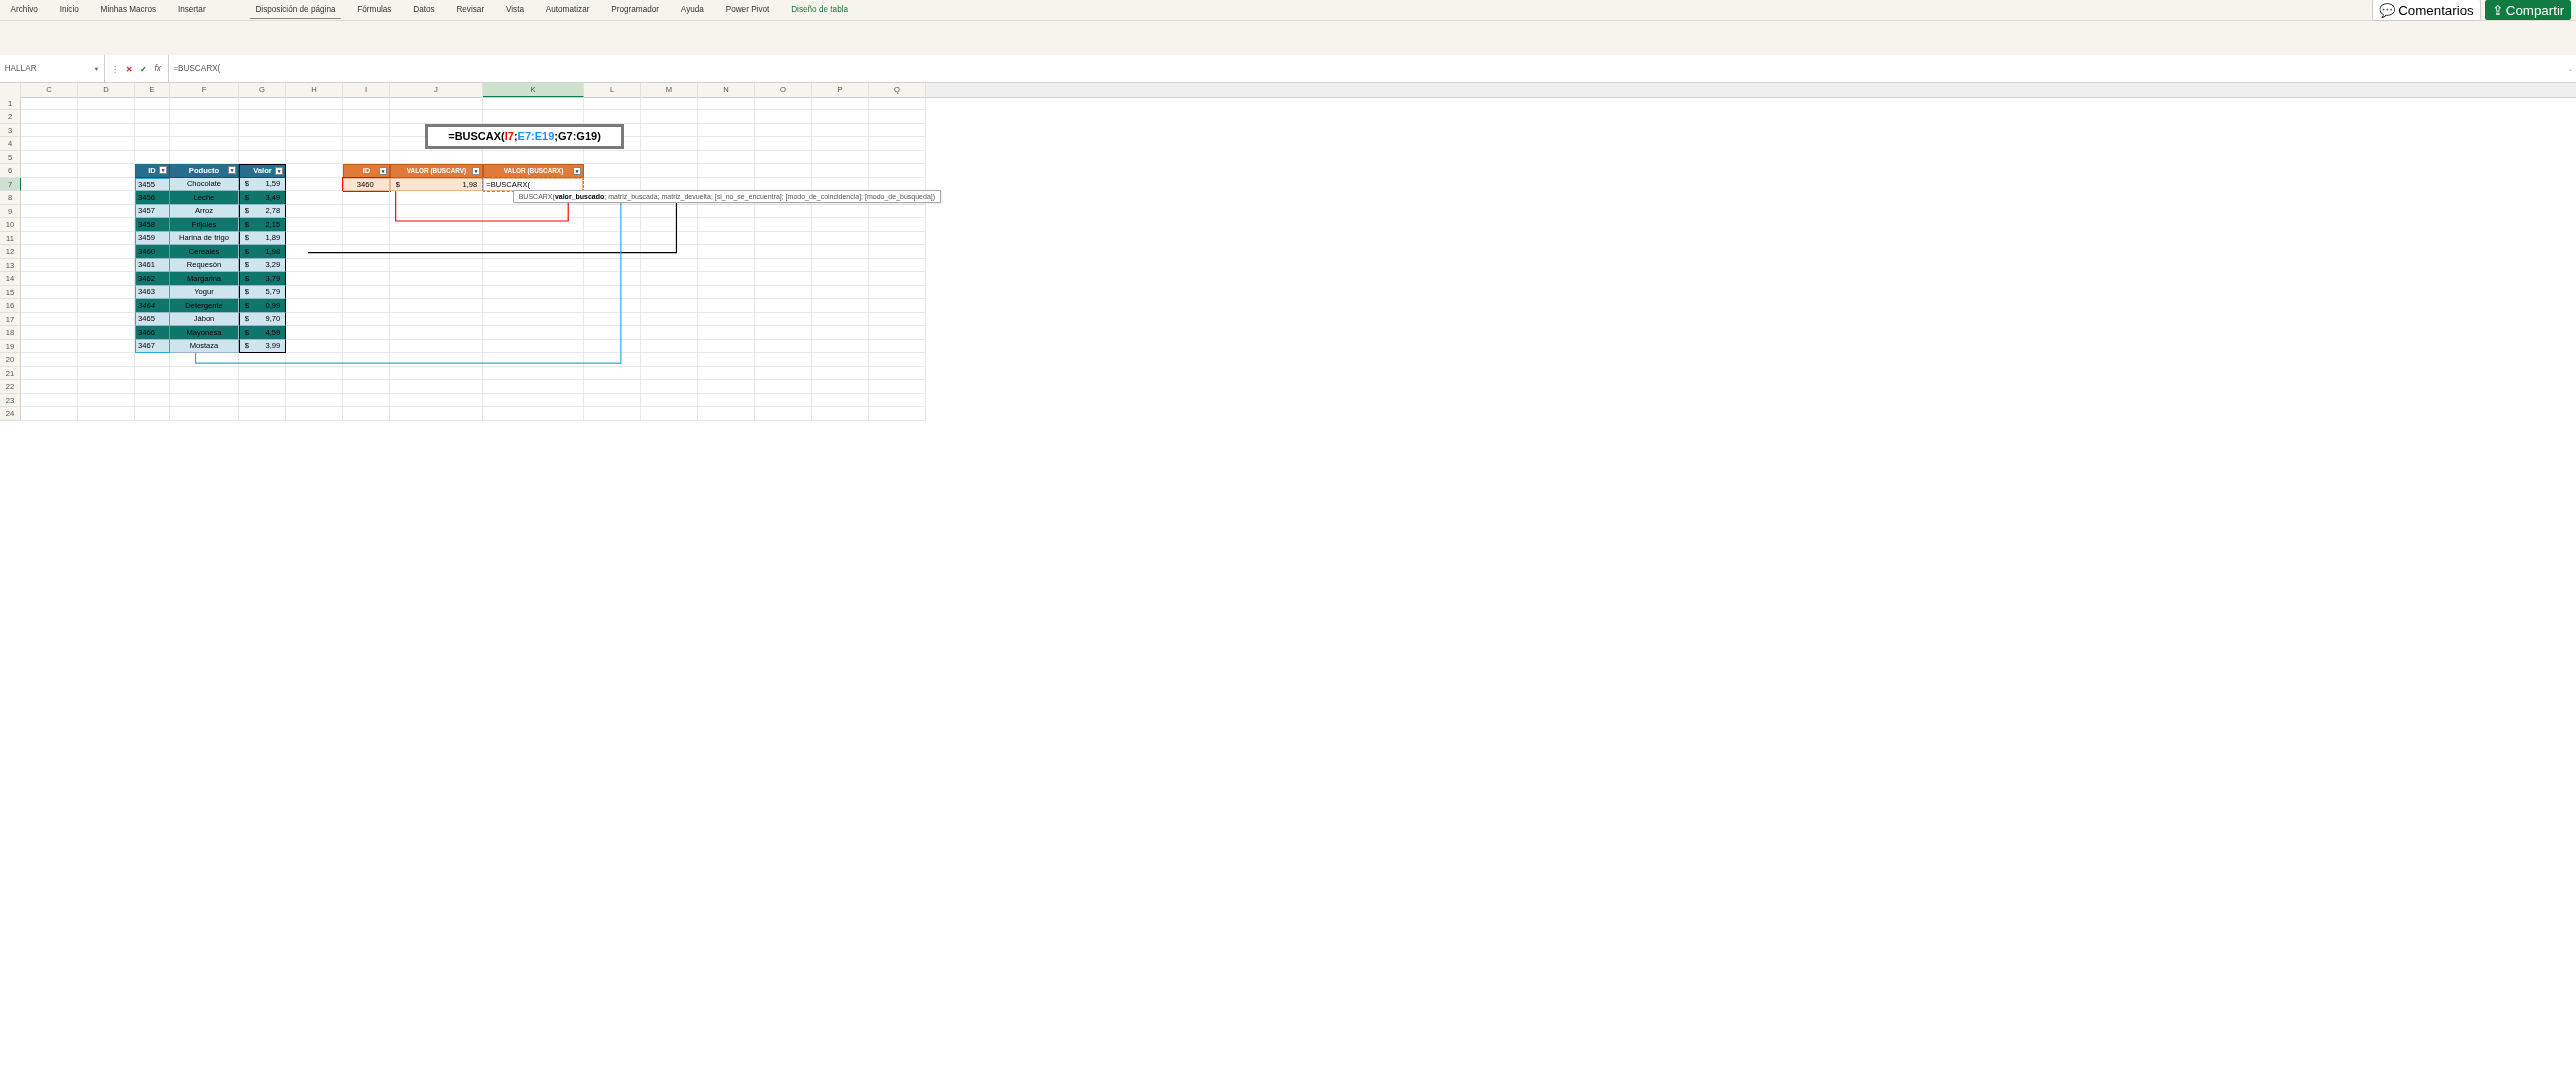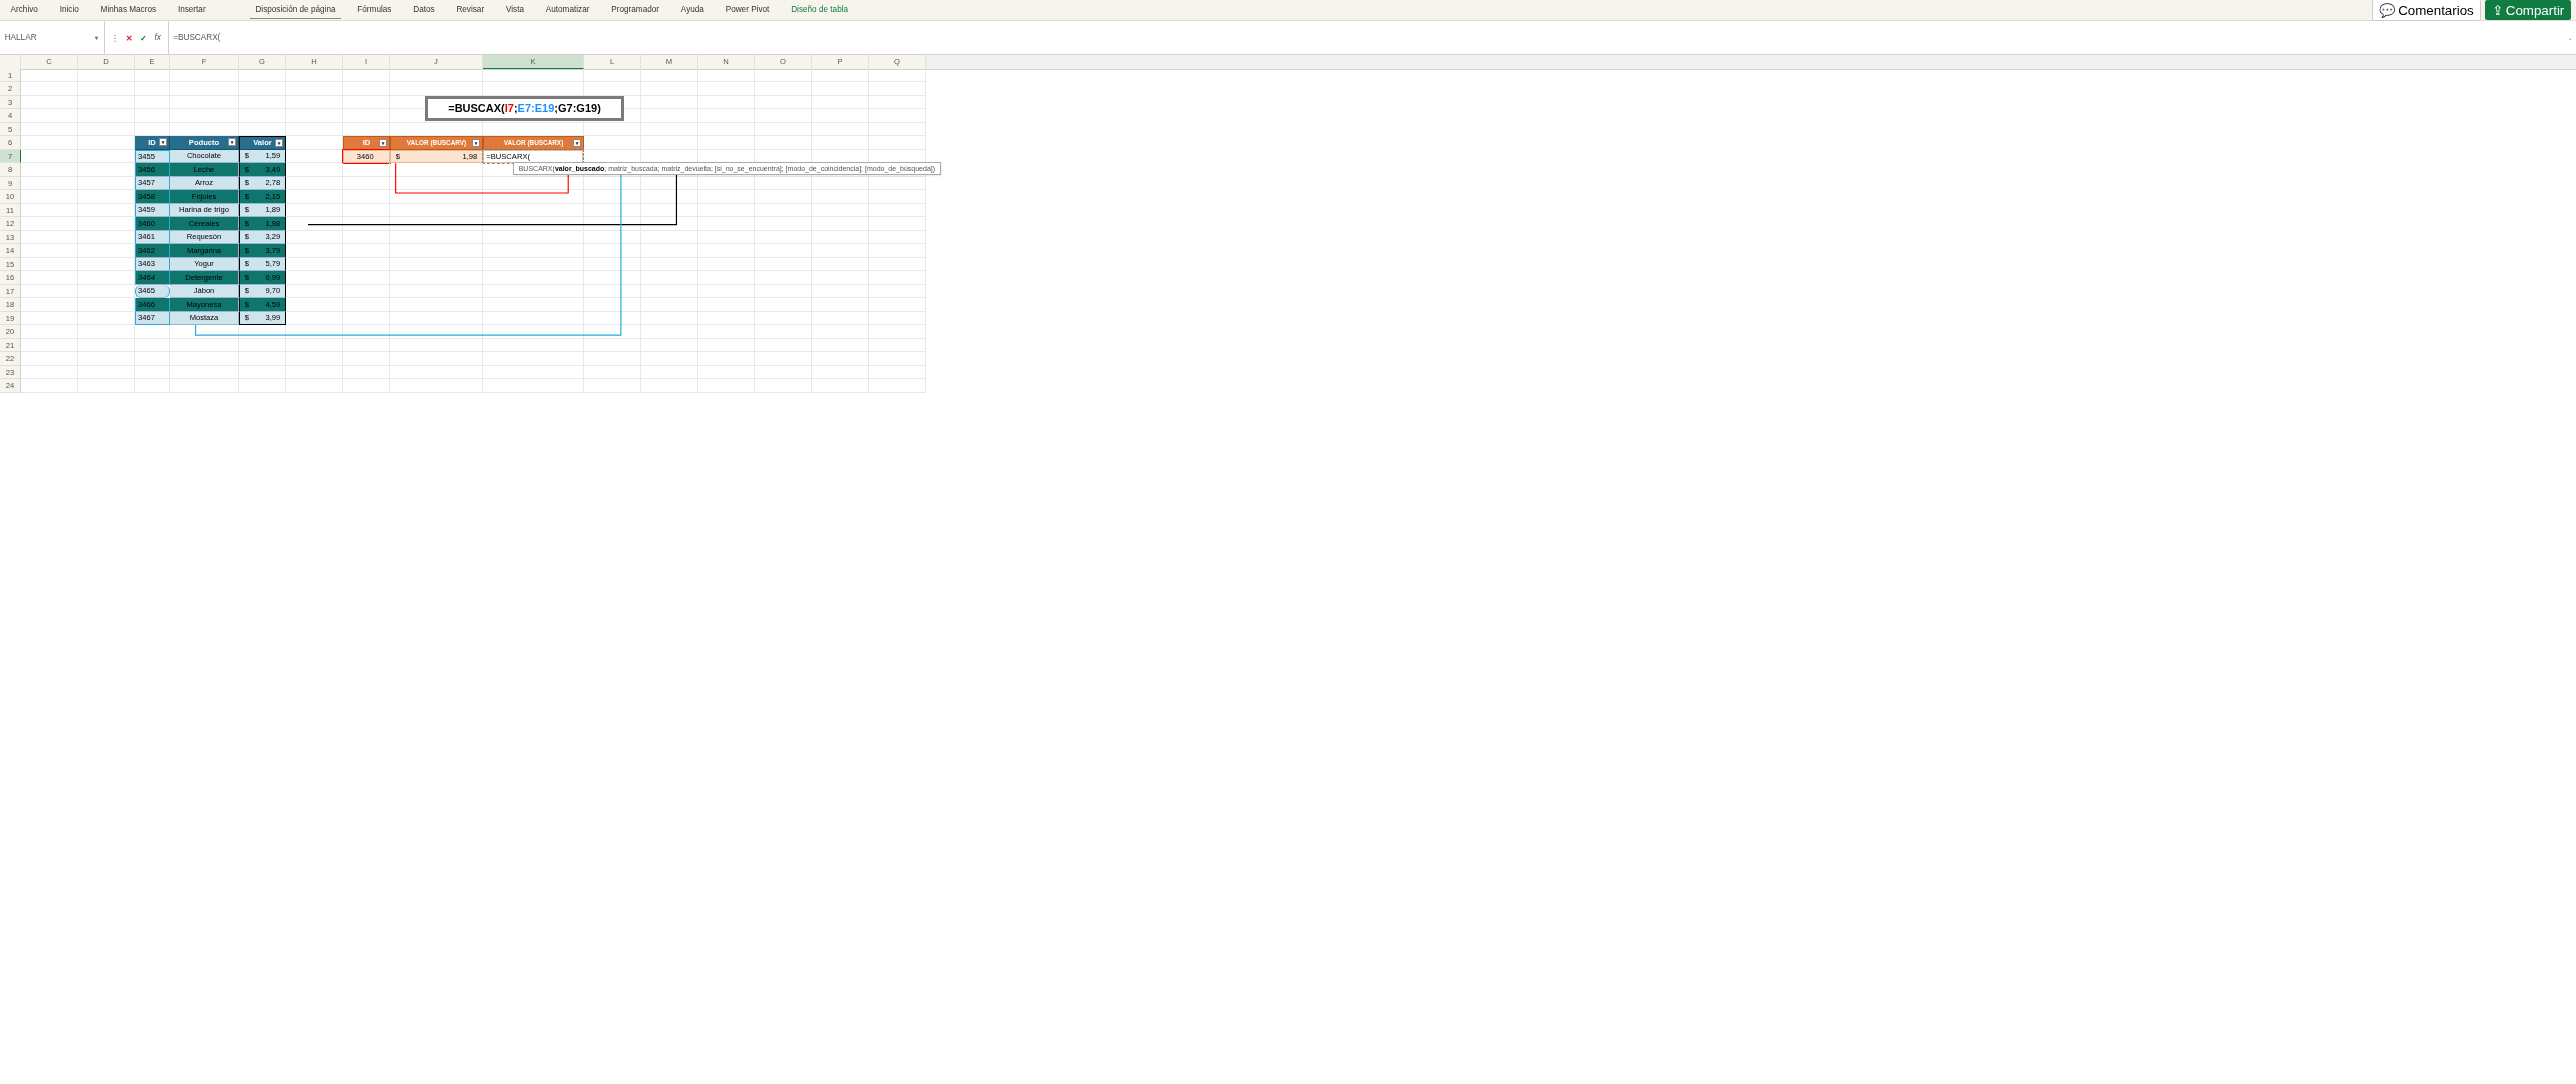--- a/index.html
+++ b/index.html
@@ -46,21 +46,22 @@
     display: flex;
     align-items: center;
     gap: 2.3px;
     cursor: pointer;
   }
   .formula-bar {
     display: flex;
     align-items: center;
     background: #fff;
     border-bottom: 0.6px solid #d0d0d0;
-    height: 34px;
+    height: 28px;
+    margin-top: 34px;
   }
   .name-box {
     width: 105px;
     border-right: 0.6px solid #d0d0d0;
     padding: 0 4.7px;
     display: flex;
     align-items: center;
     height: 100%;
     color: #555;
   }
@@ -616,21 +617,21 @@
       <div class="cell"></div>
       <div class="cell"></div>
       <div class="cell"></div>
       <div class="cell"></div>
       <div class="cell"></div>
       <div class="cell"></div>
       <div class="cell"></div>
       <div class="cell"></div>
       <div class="cell"></div>
       <div class="cell"></div>
-      <div class="cell td1 num" style="border-left: 1.2px solid rgb(41, 169, 223); border-right: 1.2px solid rgb(41, 169, 223); border-radius: 6px;">3465</div>
+      <div class="cell td1 num" style="border-left: 1.2px solid rgb(41, 169, 223); border-right: 1.2px solid rgb(41, 169, 223);">3465</div>
       <div class="cell td1">Jábon</div>
       <div class="cell td1 money" style="border-left: 1.2px solid rgb(0, 0, 0); border-right: 1.2px solid rgb(0, 0, 0);">
         <span>$</span>
         <span>9,70</span>
       </div>
       <div class="cell"></div>
       <div class="cell"></div>
       <div class="cell"></div>
       <div class="cell"></div>
       <div class="cell"></div>

